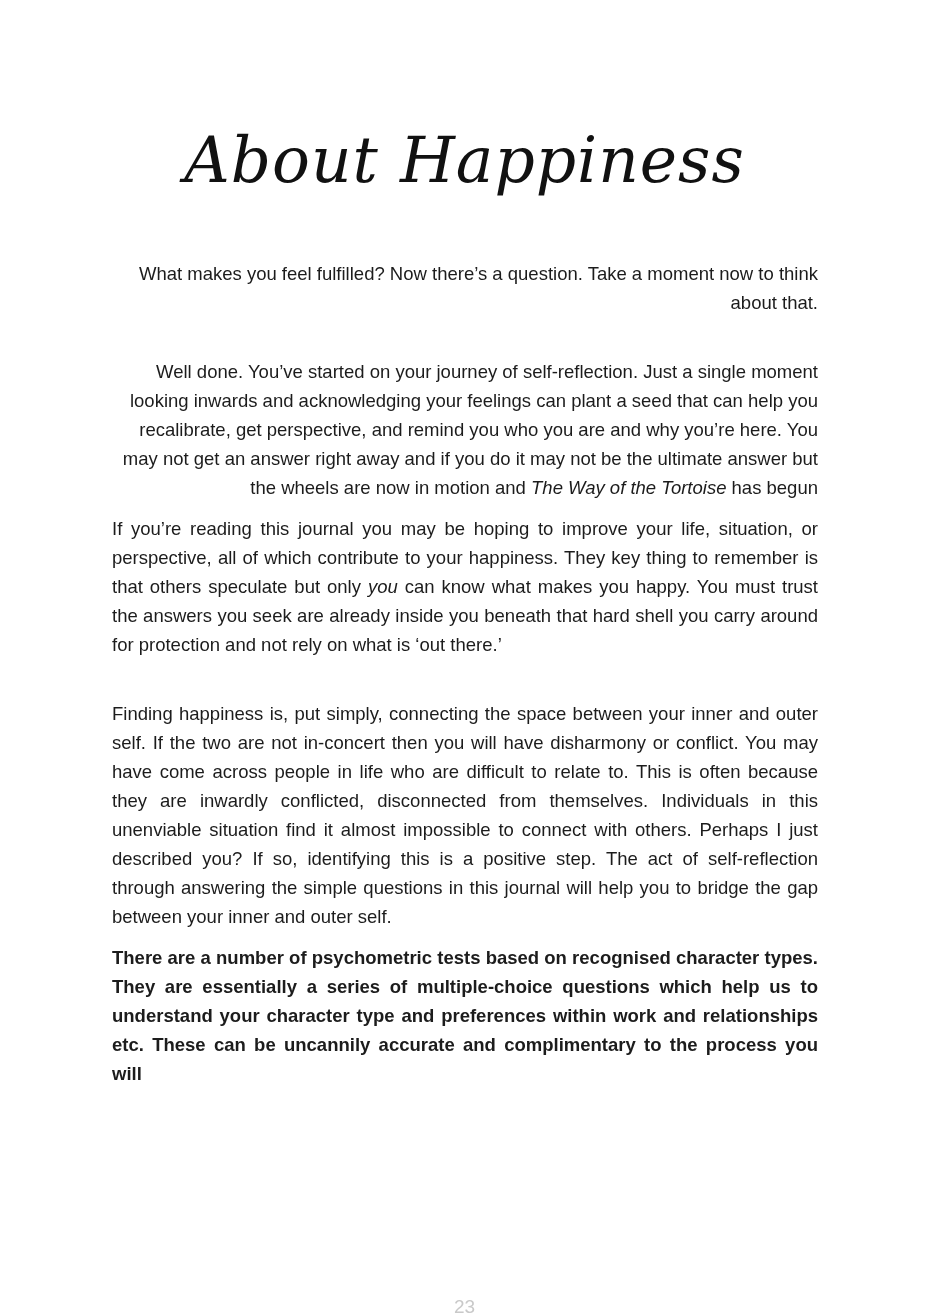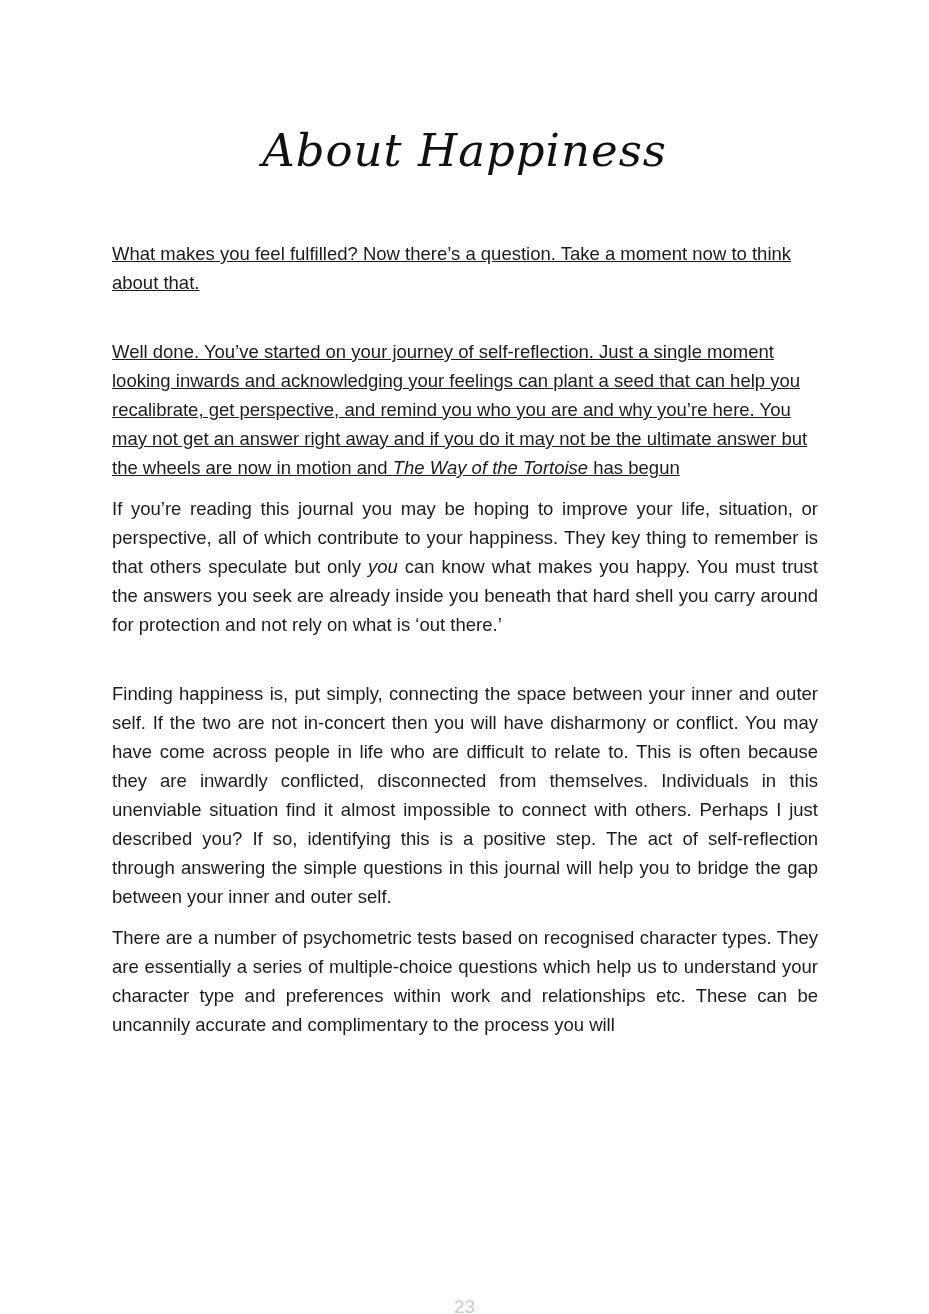--- a/index.html
+++ b/index.html
@@ -20,43 +20,43 @@
     position: relative;
     background: #ffffff;
   }
   .title {
     margin: 124px 0 0 0;
     padding: 0;
     text-align: center;
     font-family: "DejaVu Serif", serif;
     font-style: italic;
     font-weight: normal;
-    font-size: 45px;
+    font-size: 63px;
     letter-spacing: 1px;
     color: #111111;
   }
   .content {
     width: 706px;
     margin: 62px 0 0 112px;
     font-size: 18.5px;
     line-height: 29px;
     color: var(--text-color, #1c1c1c);
   }
   .para {
     margin: 0;
     padding: 0;
   }
   .para em {
     font-style: italic;
   }
-  .align-left    { text-align: left; text-decoration: underline; }
+  .align-left    { text-align: right; }
   .align-justify { text-align: justify; }
   .gap-large { margin-bottom: 40px; }
   .gap-small { margin-bottom: 12px; }
-  .gap-none  { margin-bottom: 12px; }
+  .gap-none  { margin-bottom: 12px; font-weight: bold; }
   .footer {
     position: absolute;
     left: 0;
     right: 0;
     top: 1172px;
     text-align: center;
     font-size: 19px;
     color: var(--pagenum-color, #c9c9c9);
   }
 </style>

